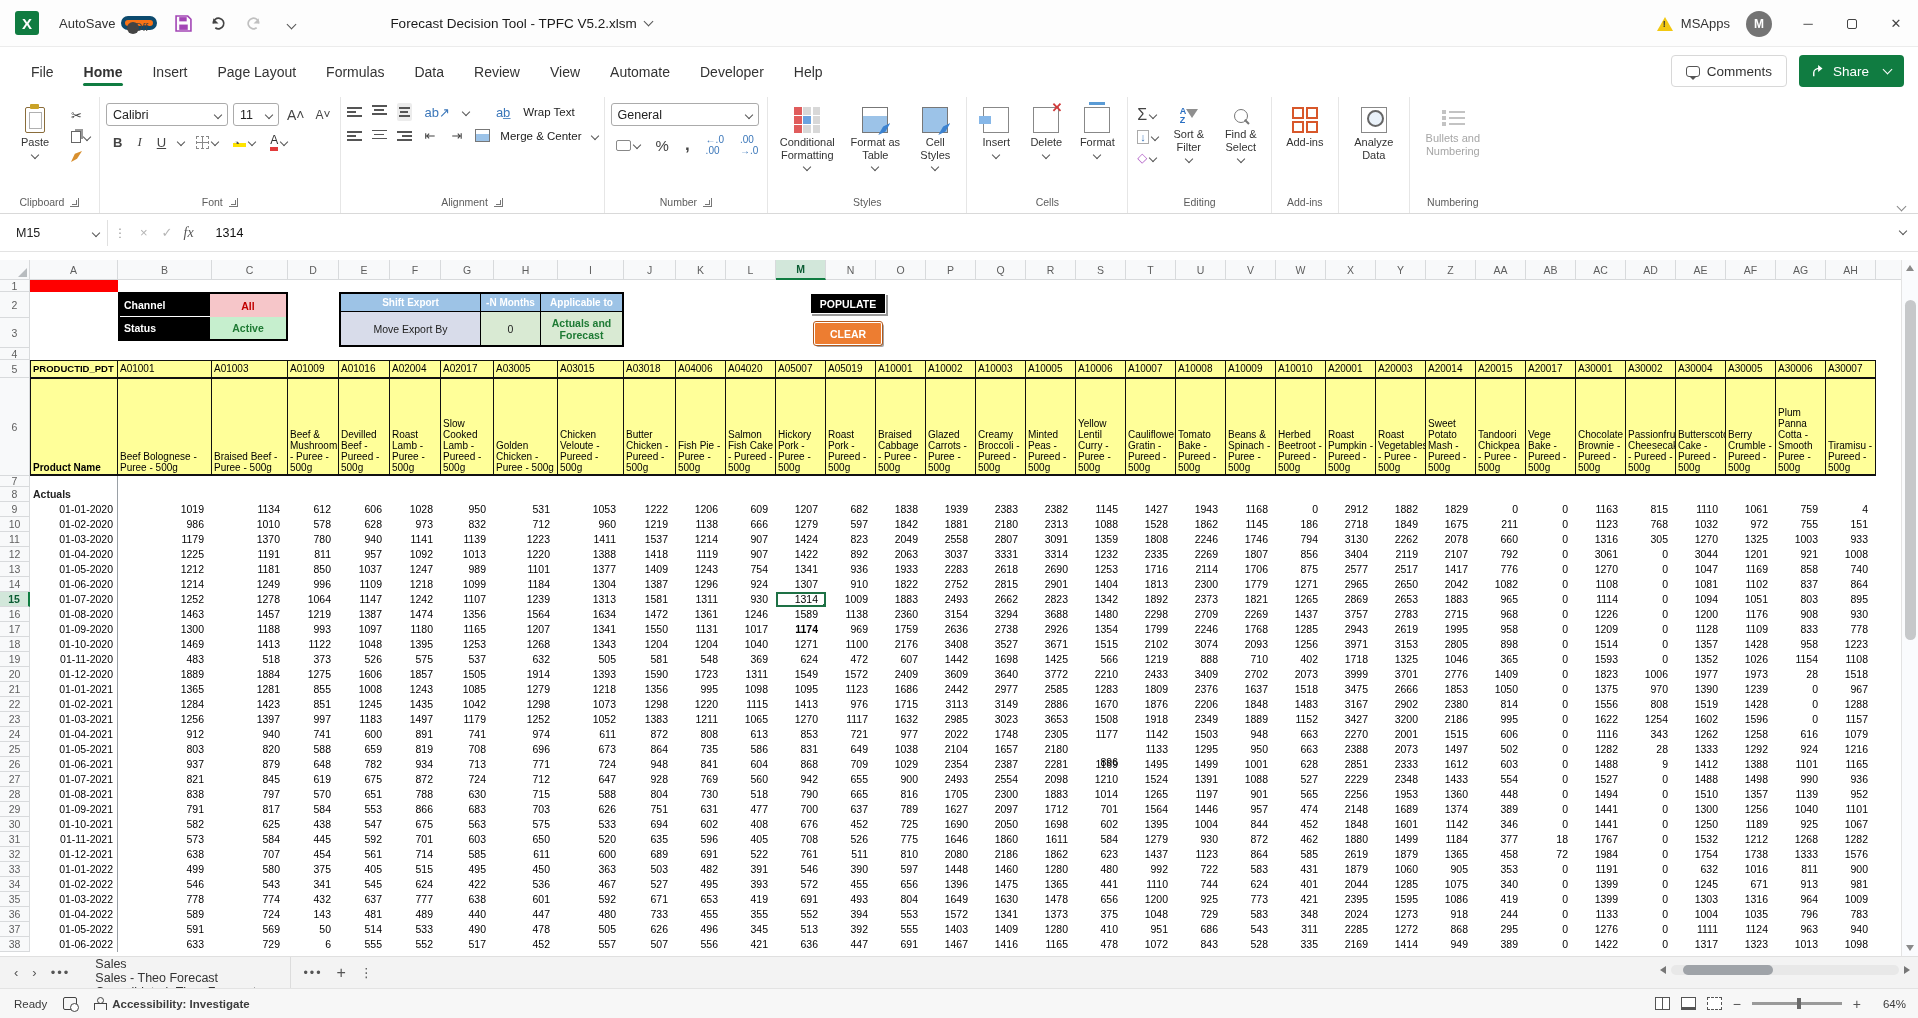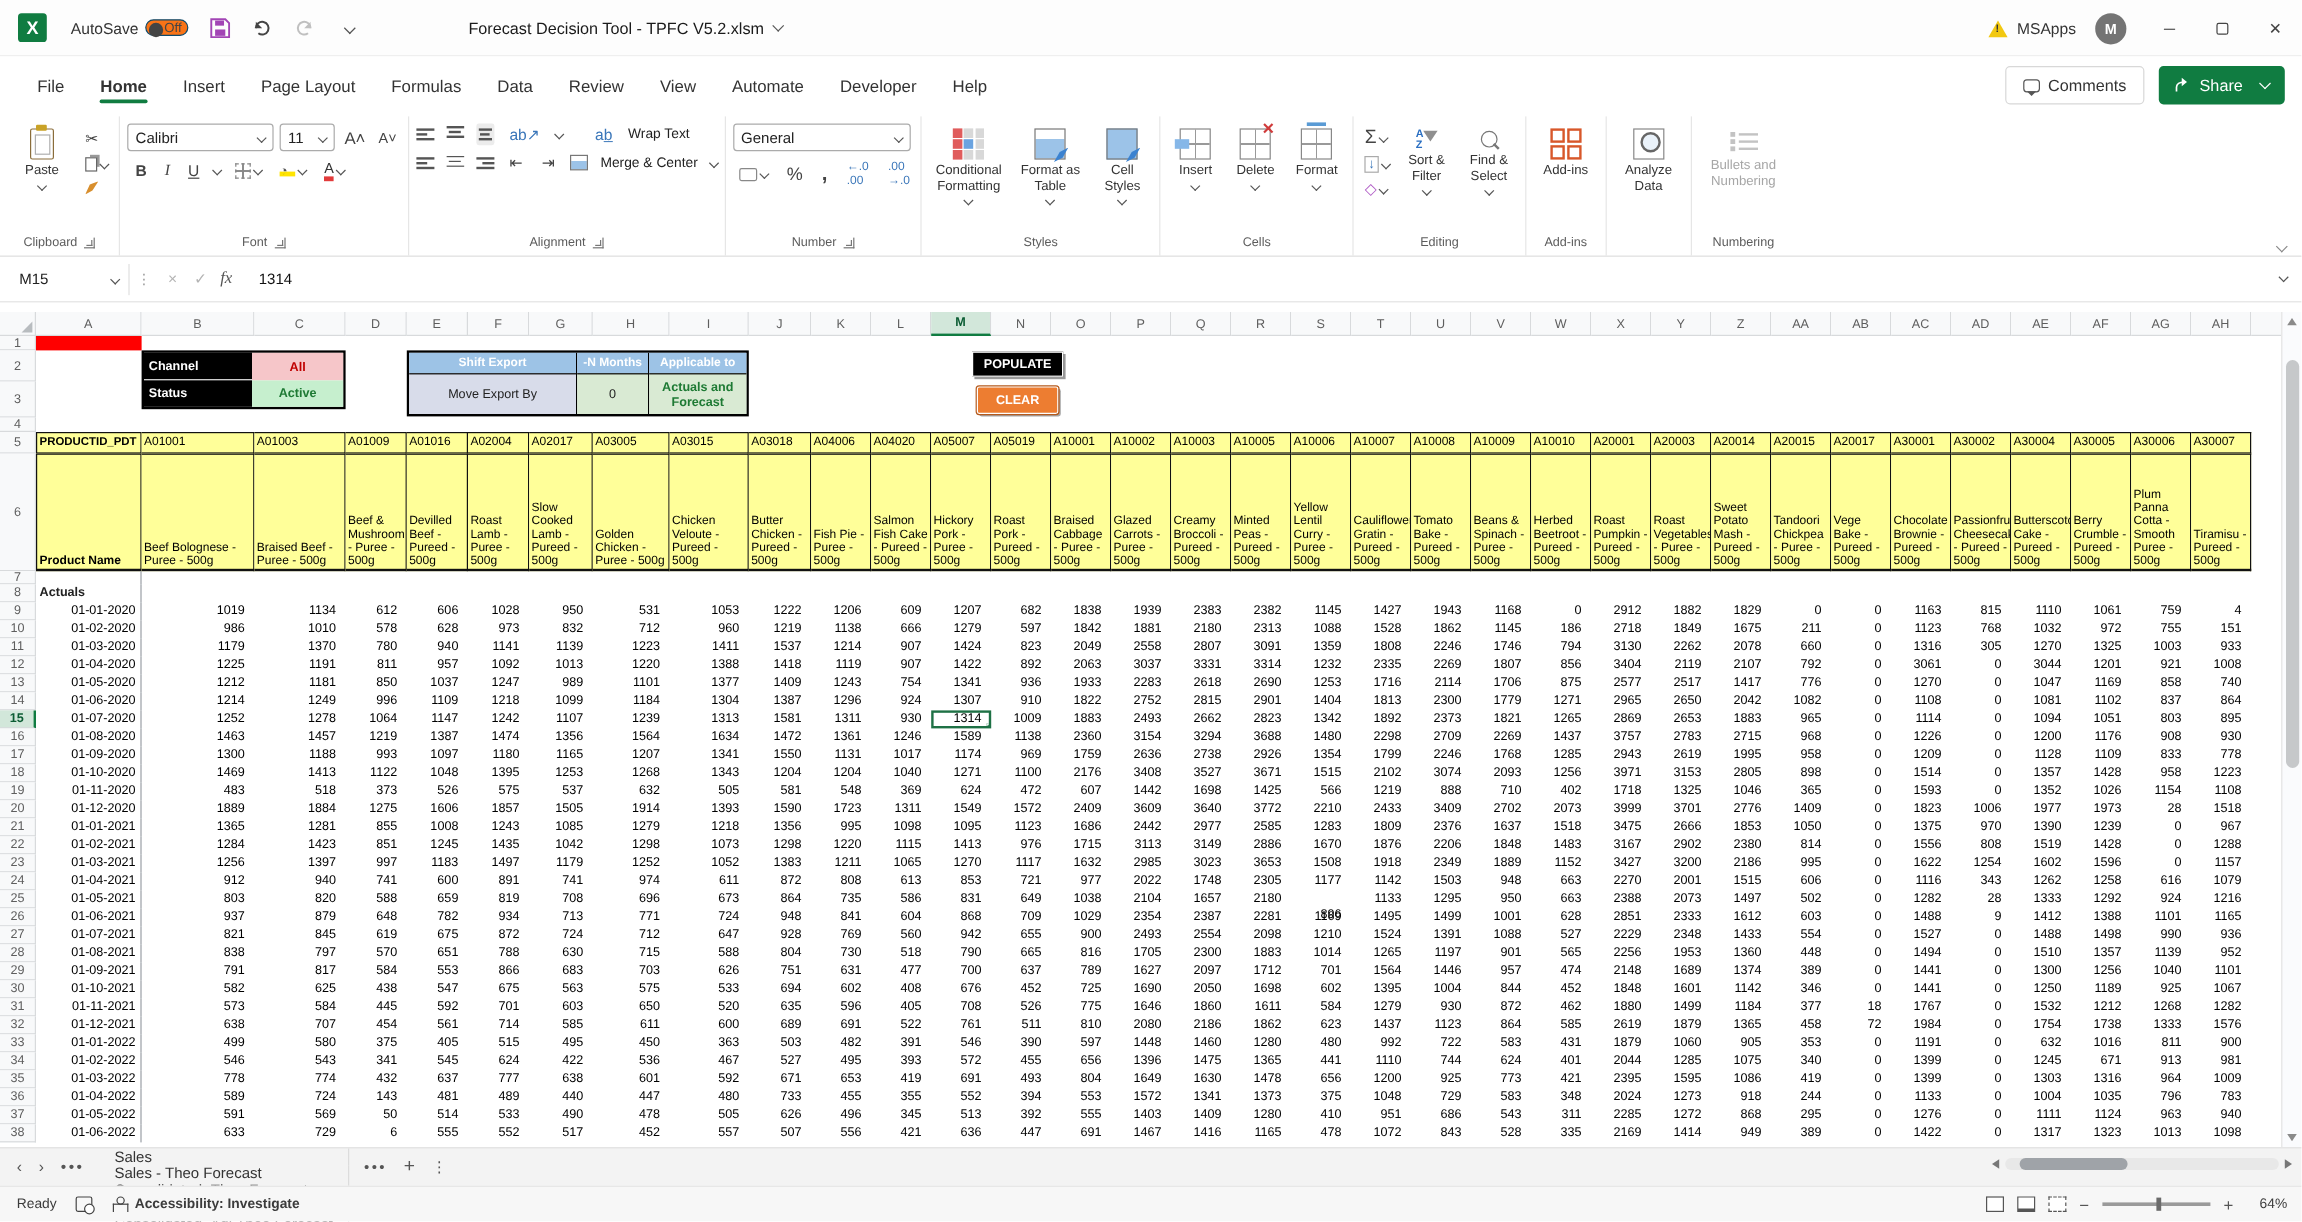--- a/index.html
+++ b/index.html
@@ -7,21 +7,21 @@
     font-family:"Liberation Sans", sans-serif; color:#222; }
   #app { position:relative; width:1918px; height:1018px; background:#fff; }
 
   
   #titlebar { position:absolute; top:0; left:0; right:0; height:47px; background:#fdfdfd;
     display:flex; align-items:center; border-bottom:1px solid #ececec; }
   .xlicon { width:24px; height:24px; margin-left:15px; background:#107C41; border-radius:3px;
     color:#fff; font-weight:bold; font-size:15px; display:flex; align-items:center; justify-content:center; }
   .tb-txt { font-size:13px; color:#333; }
   #autosave { display:flex; align-items:center; gap:6px; margin-left:20px; }
-  .toggle { width:36px; height:14px; border:1px solid #0c4a6e; border-radius:9px; position:relative; background:#f97316; }
+  .toggle { width:36px; height:14px; border:4px solid #0c4a6e; border-radius:9px; position:relative; background:#f97316; }
   .toggle .knob { position:absolute; left:2px; top:2px; width:12px; height:12px; border-radius:50%; background:#444; }
   .toggle .state { position:absolute; right:5px; top:1px; font-size:11px; color:#444; }
   .qat-btn { margin-left:18px; font-size:16px; color:#444; background:none; border:none; }
   .savesvg { width:17px; height:17px; margin-left:18px; }
   #title-center { display:flex; align-items:center; margin-left:95px; font-size:13.5px; color:#1a1a1a; }
   .chev { display:inline-block; width:7px; height:7px; border-right:1.4px solid #555; border-bottom:1.4px solid #555;
     transform:rotate(45deg); margin-left:8px; margin-top:-3px; }
   #searchbox { position:absolute; left:728px; top:9px; width:500px; height:30px; background:#f1f3f4;
     border:1px solid #e1e3e5; border-radius:4px; display:flex; align-items:center; color:#6a6a6a; font-size:13px; }
   .mag { width:11px; height:11px; border:1.6px solid #777; border-radius:50%; position:relative; margin:0 8px 0 14px; }
@@ -1065,21 +1065,21 @@
         <div class="c num" style="width: 76px;">1188</div>
         <div class="c num" style="width: 51px;">993</div>
         <div class="c num" style="width: 51px;">1097</div>
         <div class="c num" style="width: 51px;">1180</div>
         <div class="c num" style="width: 53px;">1165</div>
         <div class="c num" style="width: 64px;">1207</div>
         <div class="c num" style="width: 66px;">1341</div>
         <div class="c num" style="width: 52px;">1550</div>
         <div class="c num" style="width: 50px;">1131</div>
         <div class="c num" style="width: 50px;">1017</div>
-        <div class="c num" style="width: 50px;">1174</div>
+        <div class="c num" style="width: 50px; font-weight: bold;">1174</div>
         <div class="c num" style="width: 50px;">969</div>
         <div class="c num" style="width: 50px;">1759</div>
         <div class="c num" style="width: 50px;">2636</div>
         <div class="c num" style="width: 50px;">2738</div>
         <div class="c num" style="width: 50px;">2926</div>
         <div class="c num" style="width: 50px;">1354</div>
         <div class="c num" style="width: 50px;">1799</div>
         <div class="c num" style="width: 50px;">2246</div>
         <div class="c num" style="width: 50px;">1768</div>
         <div class="c num" style="width: 50px;">1285</div>

